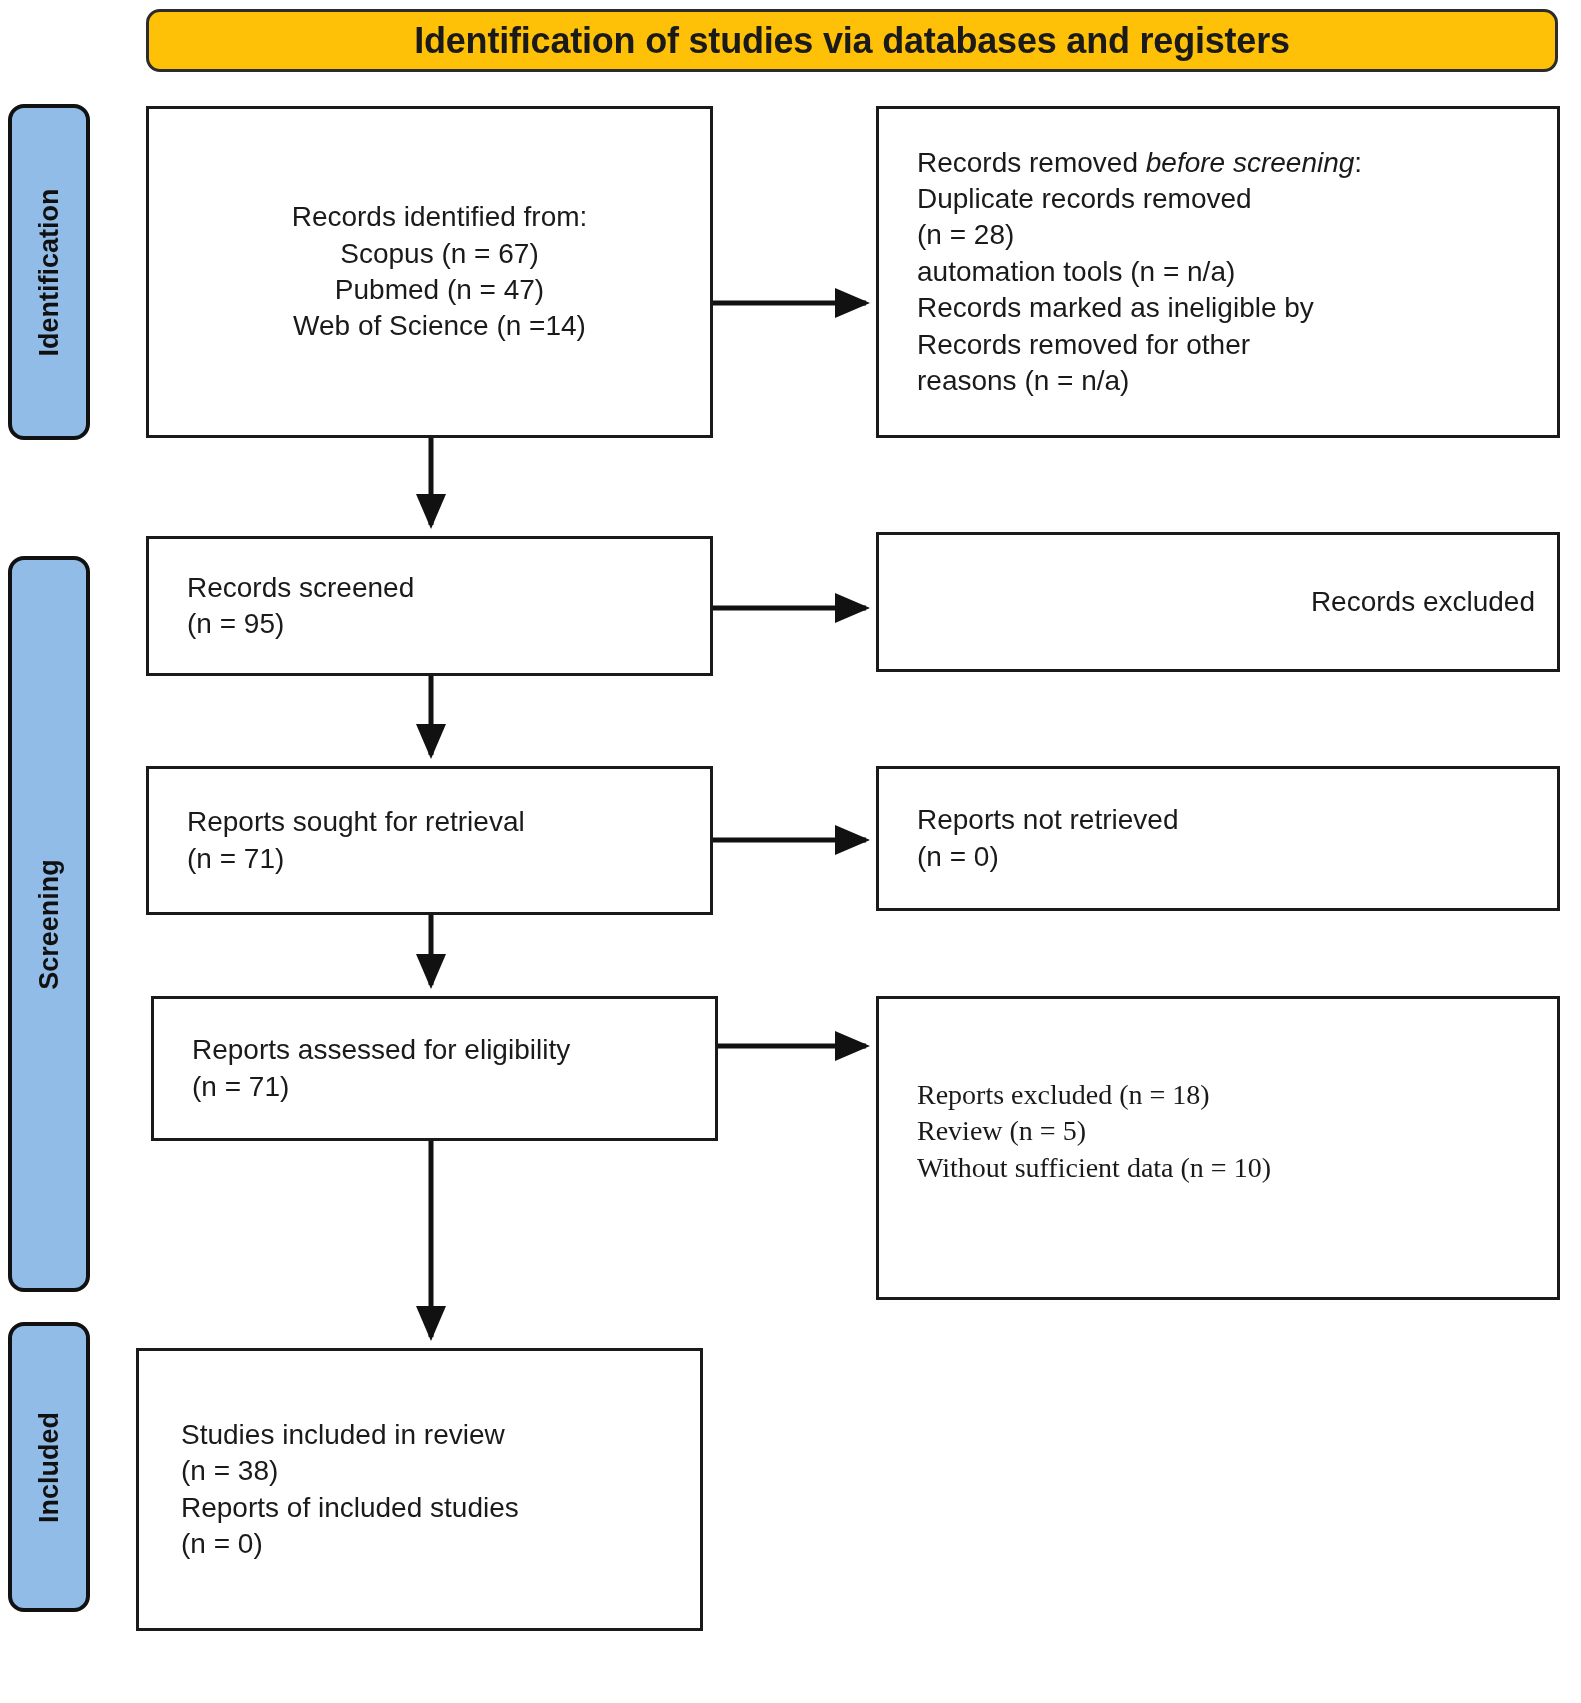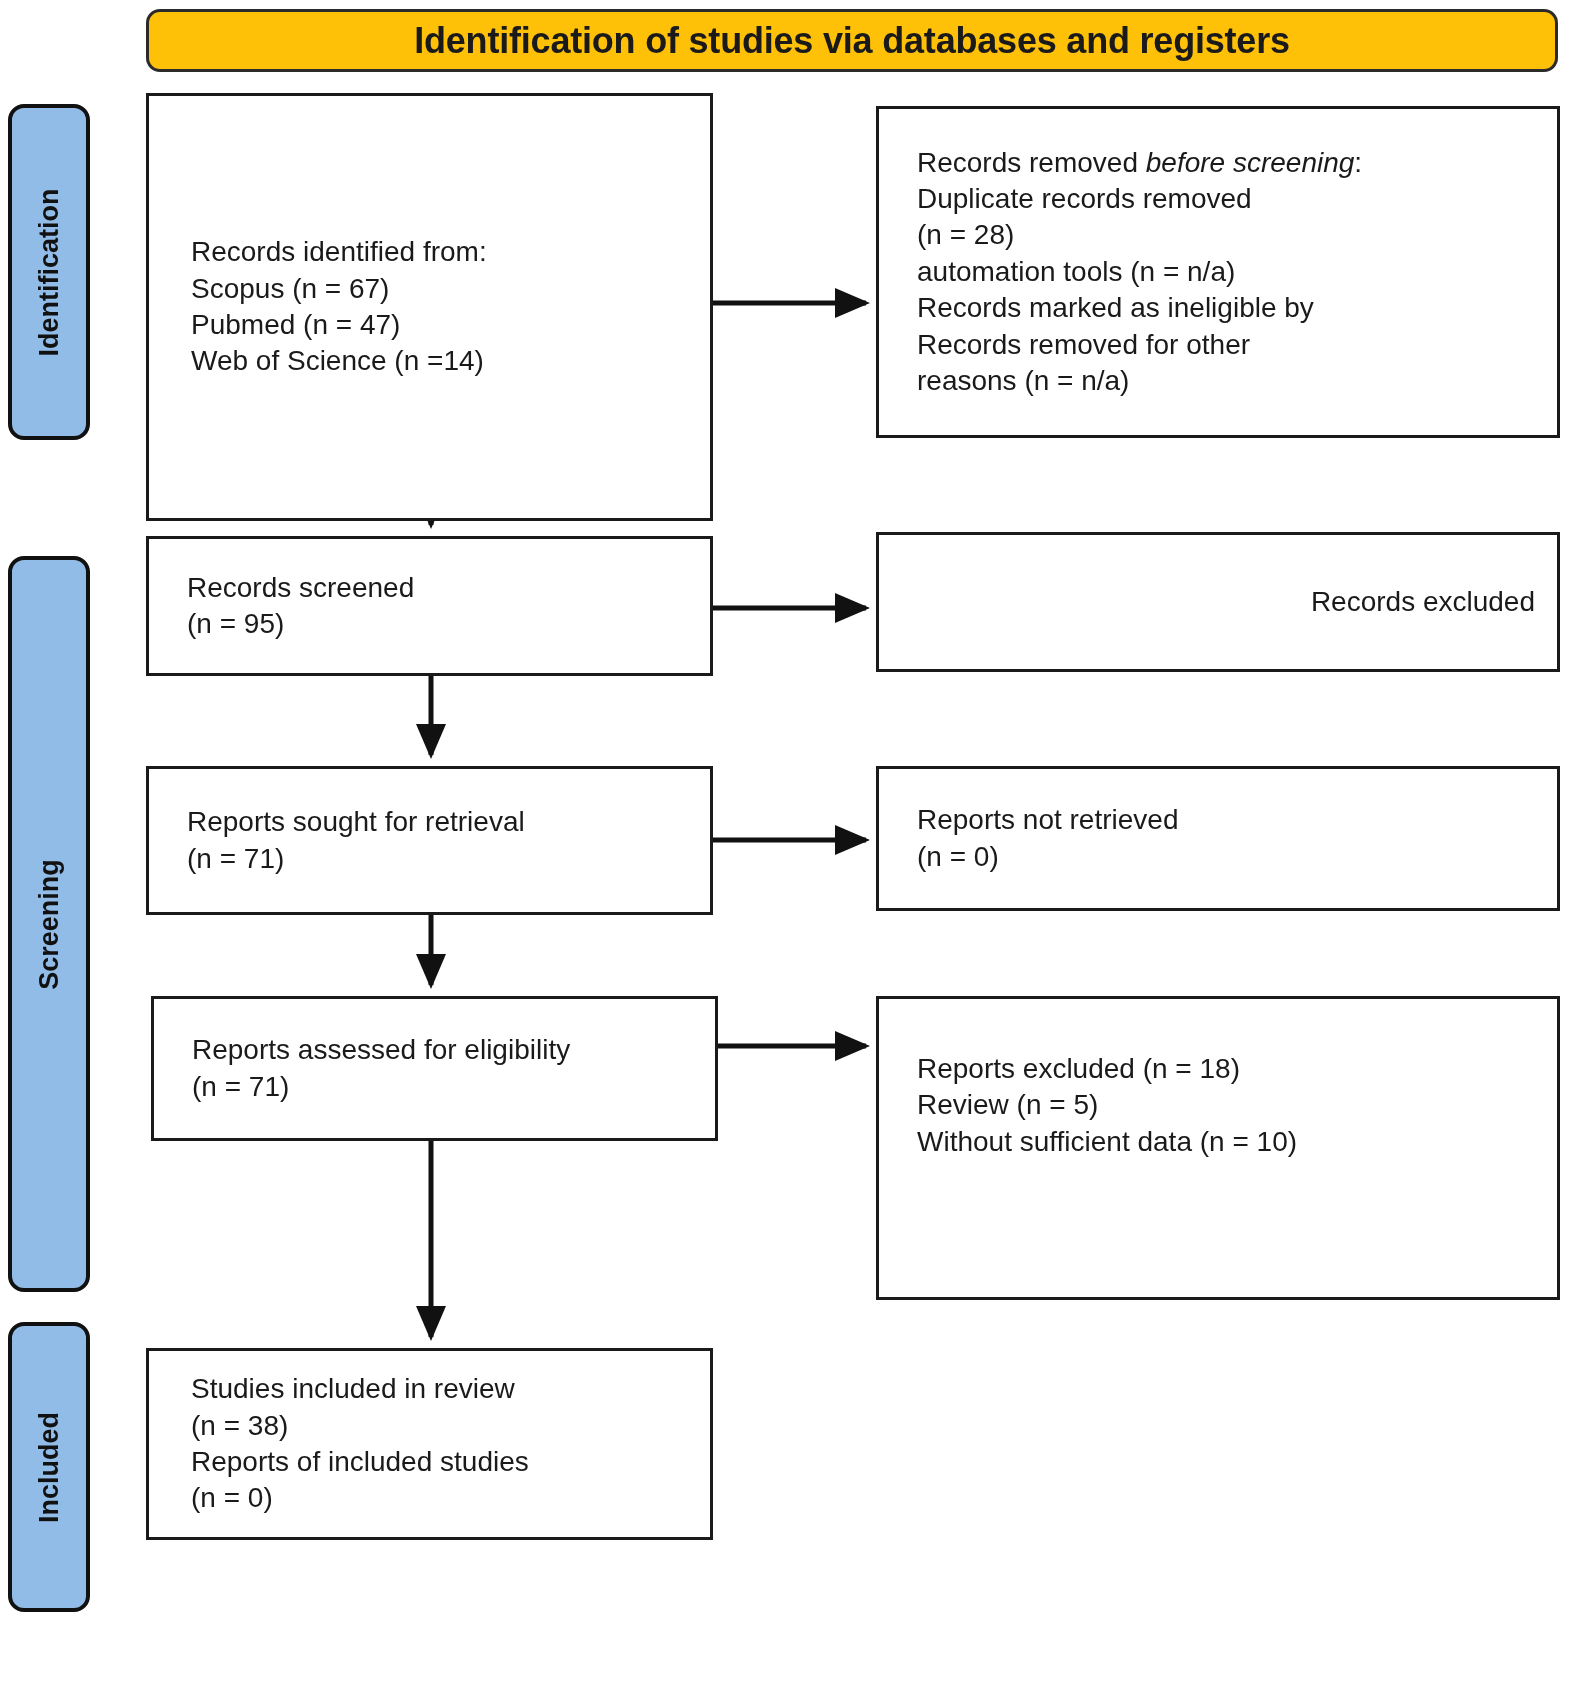--- a/index.html
+++ b/index.html
@@ -81,37 +81,37 @@
     padding: 0 22px;
     font-size: 28px;
     line-height: 1.30;
     color: #1a1a1a;
   }
   .flow-box .box-text .ln { display: block; white-space: nowrap; }
   .flow-box.wrap .box-text .ln { white-space: normal; }
   .ital { font-style: italic; }
 
   
-  #box-identified        { left: 146px;  top: 93px;  width: 567px; height: 428px; }
+  #box-identified        { left: 146px;  top: 106px;  width: 567px; height: 332px; text-align: center; }
   #box-screened          { left: 146px;  top: 536px;  width: 567px; height: 140px; }
   #box-sought            { left: 146px;  top: 766px;  width: 567px; height: 149px; }
   #box-assessed          { left: 151px;  top: 996px;  width: 567px; height: 145px; }
-  #box-included          { left: 146px;  top: 1348px; width: 567px; height: 192px; }
+  #box-included          { left: 136px;  top: 1348px; width: 567px; height: 283px; }
 
   
   #box-removed           { left: 876px;  top: 106px;  width: 684px; height: 332px; }
   #box-records-excluded  { left: 876px;  top: 532px;  width: 684px; height: 140px; text-align: right; }
   #box-not-retrieved     { left: 876px;  top: 766px;  width: 684px; height: 145px; }
   #box-reports-excluded  { left: 876px;  top: 996px;  width: 684px; height: 304px; }
 
   #box-identified .box-text,
   #box-included .box-text { padding-left: 26px; }
   #box-reports-excluded .box-text { padding-top: 0; }
   #box-reports-excluded { justify-content: flex-start; }
-  #box-reports-excluded .box-text { margin-top: 52px; }
+  #box-reports-excluded .box-text { margin-top: 78px; font-family: Liberation Serif, serif; }
 
   
   #connectors {
     position: absolute;
     left: 0;
     top: 0;
     width: 1581px;
     height: 1703px;
     pointer-events: none;
   }

